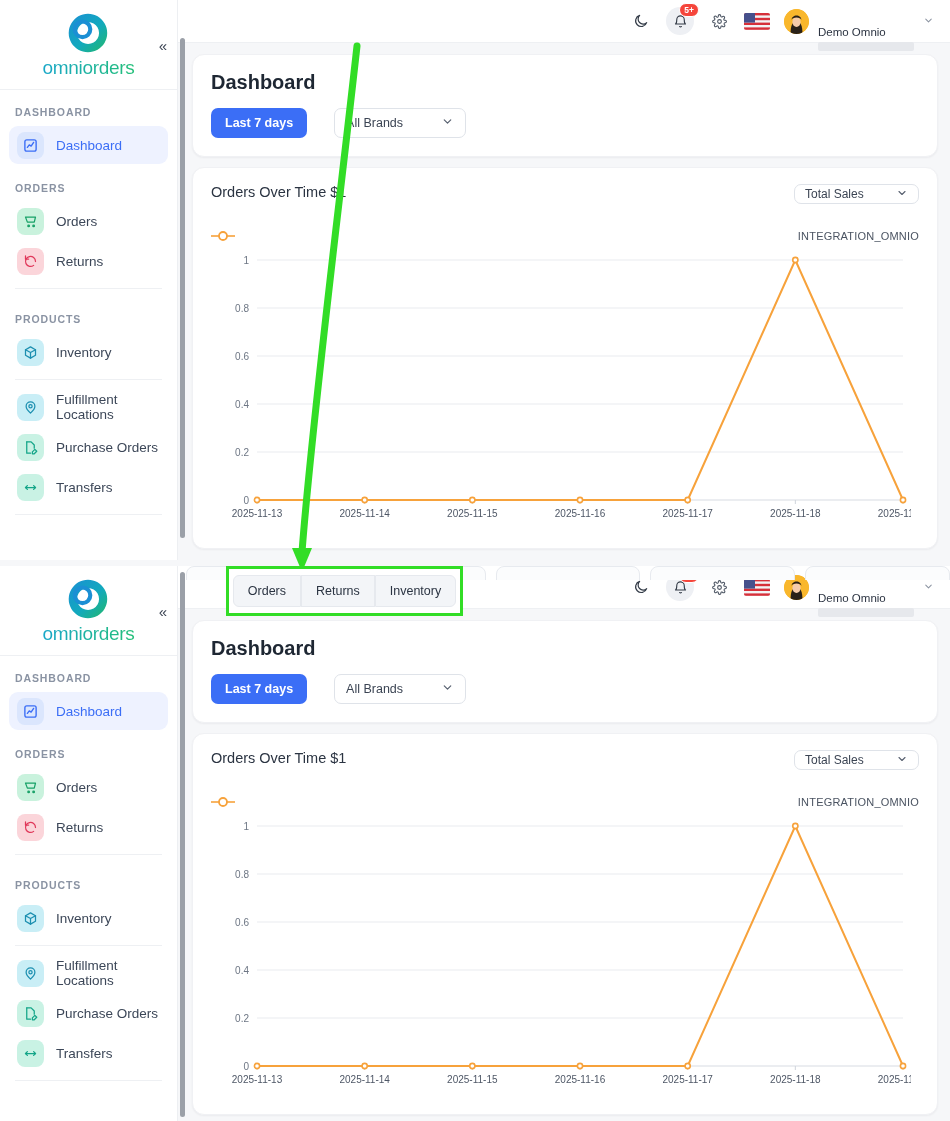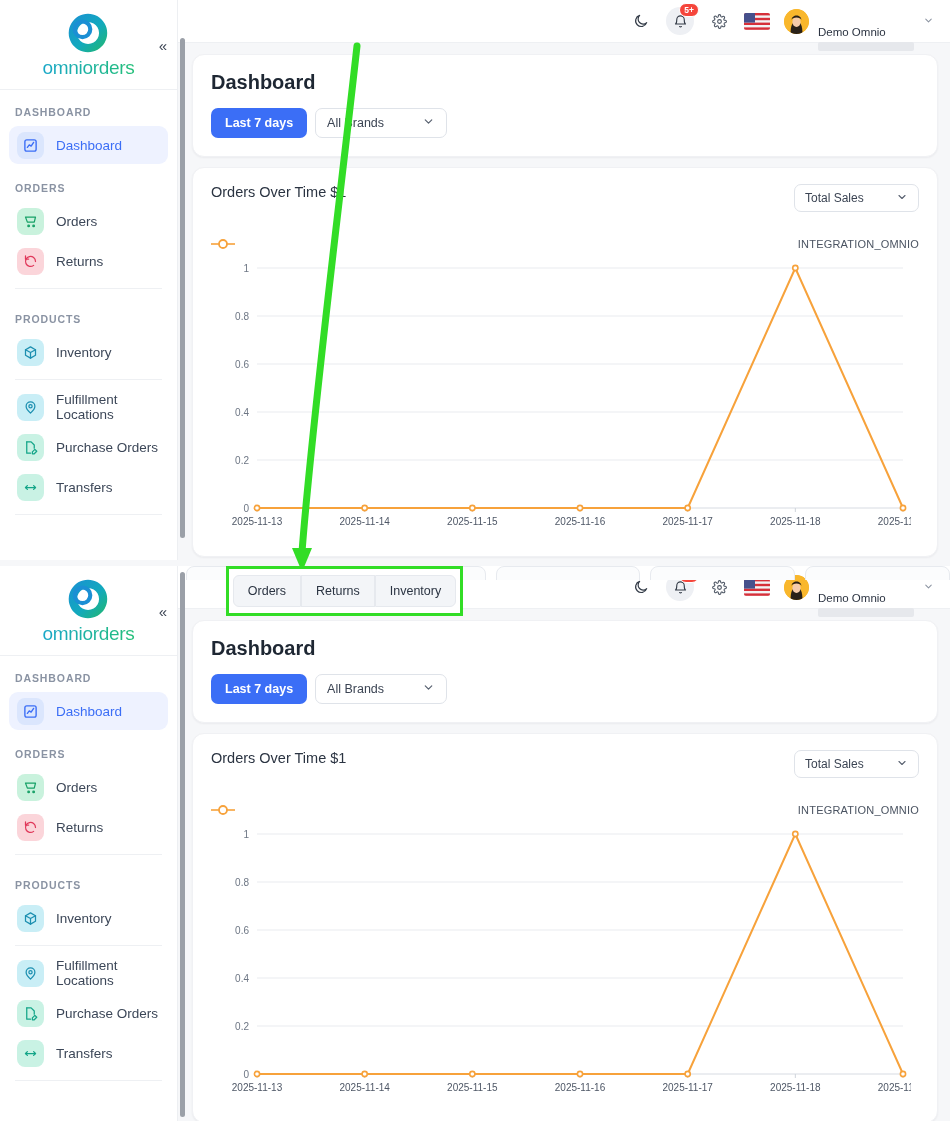--- a/index.html
+++ b/index.html
@@ -96,37 +96,37 @@
 
   
   .content { padding: 11px 12px 0 14px; }
   .card {
     background: #fff; border-radius: 12px;
     box-shadow: 0 1px 2px rgba(16,24,40,.05);
     border: 1px solid #f0f1f4;
   }
   .card-head { padding: 16px 18px 18px 18px; }
   .page-title { font-size: 20px; font-weight: 700; color: #1e2733; margin-bottom: 14px; }
-  .filters { display: flex; align-items: flex-start; gap: 8px; }
+  .filters { display: flex; align-items: flex-start; gap: 27px; }
   .btn-primary {
     background: #3b6ef6; color: #fff; font-size: 12.5px; font-weight: 600;
     padding: 8px 14px; border-radius: 7px; border: none; cursor: pointer;
   }
   .select {
     width: 132px; height: 30px; border: 1px solid #dfe3e9; border-radius: 7px;
     background: #fff; display: flex; align-items: center;
     padding: 0 11px; font-size: 12.5px; color: #3b4453; cursor: pointer;
     justify-content: space-between;
   }
 
   .chart-card { margin-top: 10px; padding: 16px 18px 14px 18px; }
   .chart-head { display: flex; align-items: flex-start; justify-content: space-between; }
   .chart-title { font-size: 14.5px; color: #2b3442; font-weight: 500; }
   .select-sm {
-    width: 125px; height: 28px; border: 1px solid #dfe3e9; border-radius: 7px;
+    width: 125px; height: 20px; border: 1px solid #dfe3e9; border-radius: 7px;
     background: #fff; display: flex; align-items: center; justify-content: space-between;
     padding: 0 10px; font-size: 12px; color: #3b4453; cursor: pointer;
   }
   .legend { display: flex; align-items: center; justify-content: space-between; gap: 12px; margin-top: 26px; }
   .legend-label { font-size: 11px; color: #4b5462; letter-spacing: .2px; }
   .plot { margin-top: 8px; }
 
   
   .ann-box {
     position: absolute; border: 3px solid #32dd26; background: transparent;

